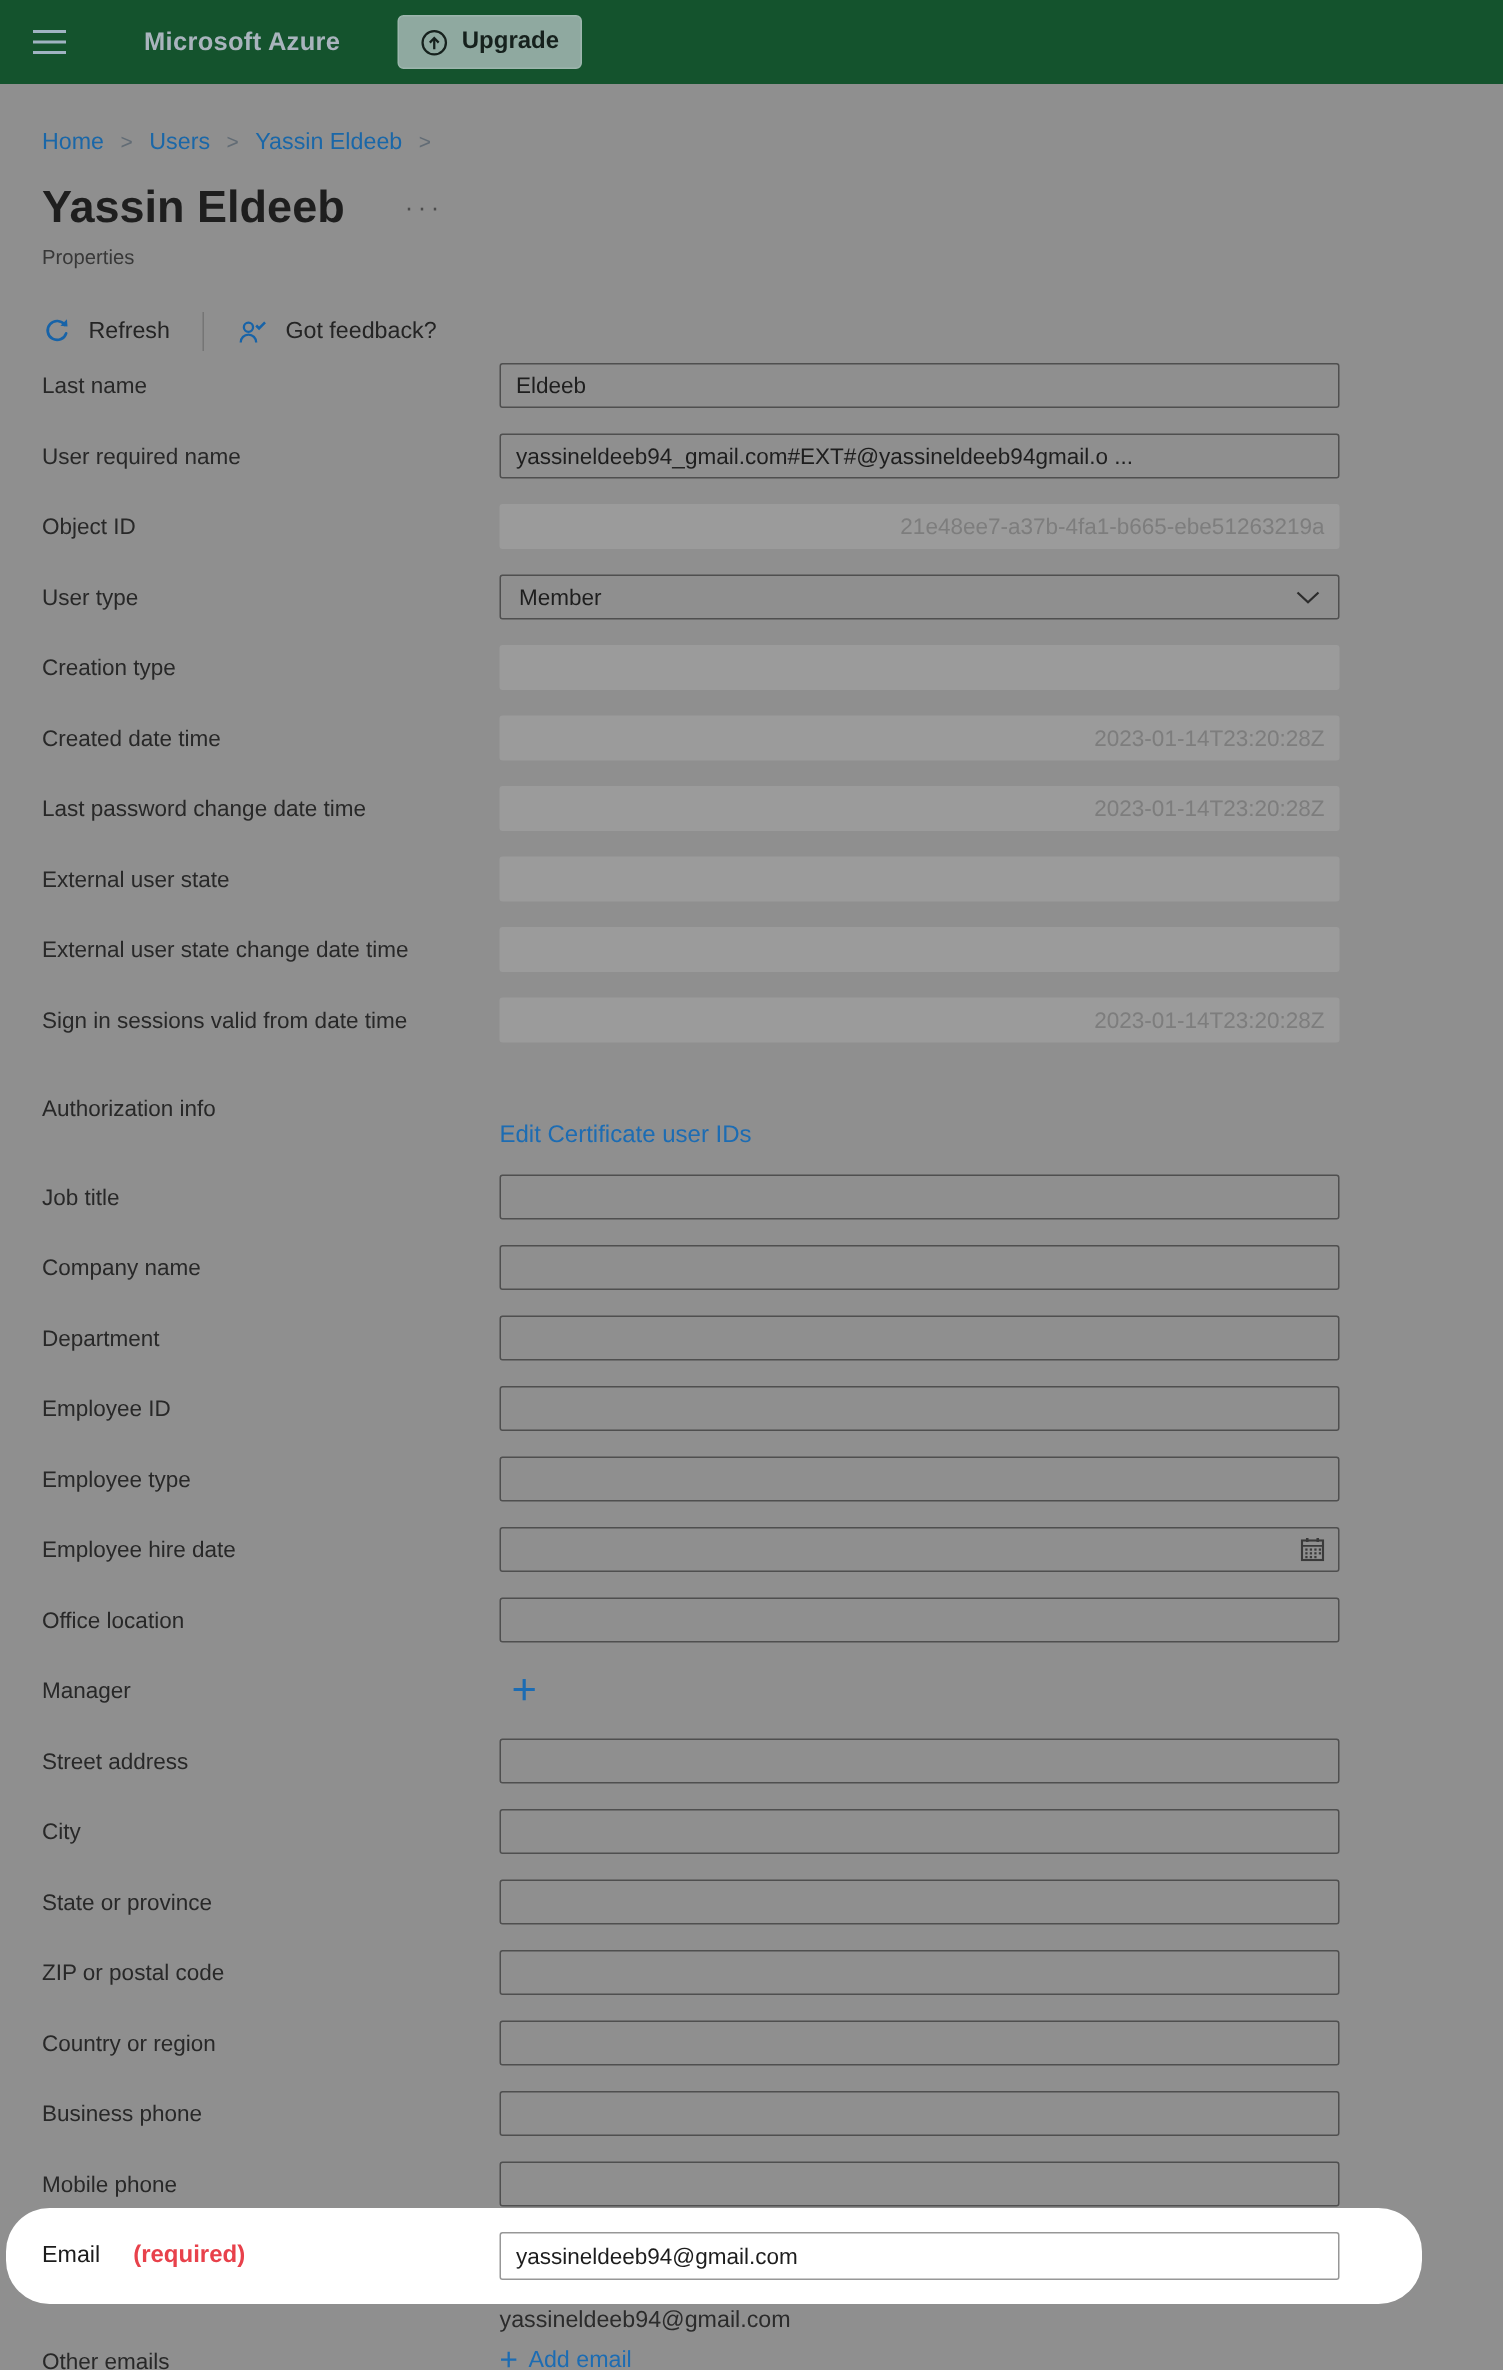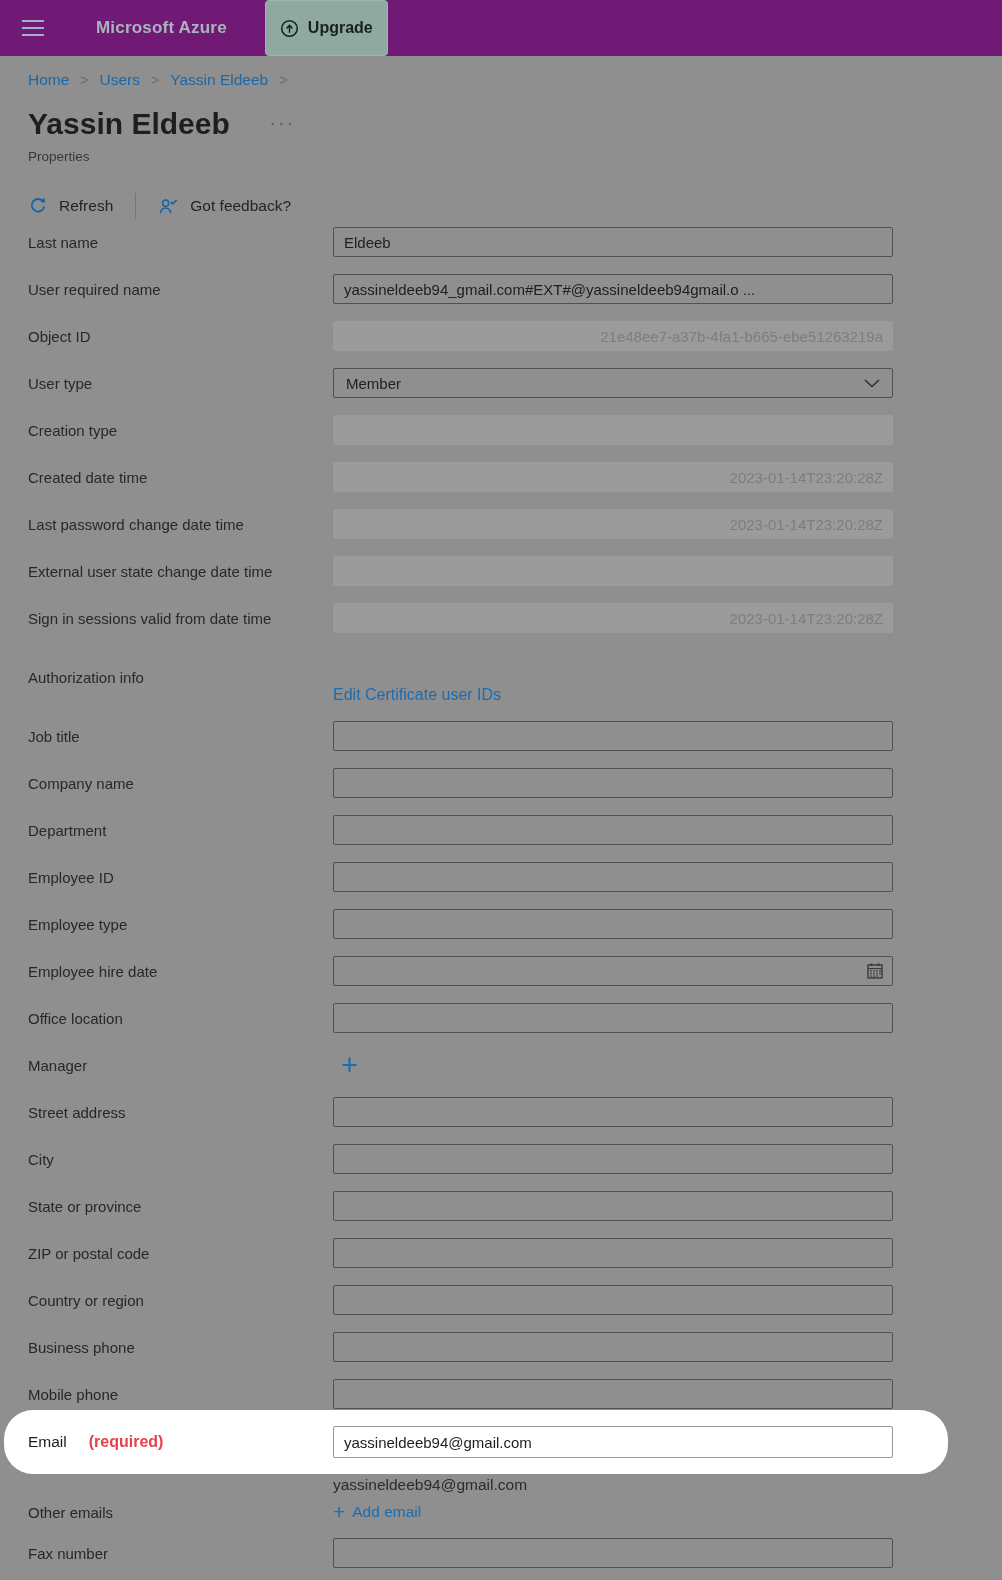--- a/index.html
+++ b/index.html
@@ -5,35 +5,35 @@
   * { margin:0; padding:0; box-sizing:border-box; }
   html,body { width:1002px; height:1580px; overflow:hidden; }
   body {
     background:#8f8f8f;
     font-family:"Liberation Sans", sans-serif;
     position:relative;
   }
 
   
   .topbar {
-    height:56px; background:#701a75;
+    height:56px; background:#14532d;
     display:flex; align-items:center;
   }
   .hamburger { margin-left:22px; width:24px; cursor:pointer; background:none; border:none; }
   .hamburger span { display:block; width:22px; height:2.5px; background:#a0b3c2; margin:4.5px 0; }
   .brand { margin-left:50px; color:#a9b4bd; font-size:17px; font-weight:700; letter-spacing:.2px; }
   .upgrade-btn {
-    margin-left:38px; height:56px; padding:0 14px;
+    margin-left:38px; height:36px; padding:0 14px;
     background:#8fa9a0; border:1px solid #9db6ad; border-radius:4px;
     display:flex; align-items:center; gap:9px;
     font-family:inherit; font-size:16px; font-weight:700; color:#16211d; cursor:pointer;
   }
 
   
-  .breadcrumb { margin:12px 0 0 28px; line-height:24px; font-size:15.5px; }
+  .breadcrumb { margin:26px 0 0 28px; line-height:24px; font-size:15.5px; }
   .breadcrumb a { color:#1a67a8; text-decoration:none; cursor:pointer; }
   .breadcrumb .sep { color:#626c75; margin:0 11px; font-size:14px; }
   .title-row { margin:12px 0 0 28px; display:flex; align-items:center; line-height:40px; }
   .page-title { font-size:30px; font-weight:700; color:#1e1e1e; }
   .more-btn { margin-left:40px; background:none; border:none; color:#4c4c4c;
               font-size:17px; letter-spacing:3px; cursor:pointer; line-height:10px; }
   .subtitle { margin:4px 0 0 28px; line-height:17px; font-size:13.5px; color:#383838; }
 
   
   .toolbar { margin:26px 0 0 28px; height:30px; display:flex; align-items:center; }
@@ -184,20 +184,26 @@
         <input type="text" class="txt dis" disabled="" value="2023-01-14T23:20:28Z" style="">
       </div>
     </div>
     <div class="row">
       <label class="row-label">Last password change date time</label>
       <div class="row-field">
         <input type="text" class="txt dis" disabled="" value="2023-01-14T23:20:28Z" style="">
       </div>
     </div>
     <div class="row">
+      <label class="row-label">External user state</label>
+      <div class="row-field">
+        <input type="text" class="txt dis" disabled="" style="">
+      </div>
+    </div>
+    <div class="row">
       <label class="row-label">External user state change date time</label>
       <div class="row-field">
         <input type="text" class="txt dis" disabled="" style="">
       </div>
     </div>
     <div class="row">
       <label class="row-label">Sign in sessions valid from date time</label>
       <div class="row-field">
         <input type="text" class="txt dis" disabled="" value="2023-01-14T23:20:28Z" style="">
       </div>

